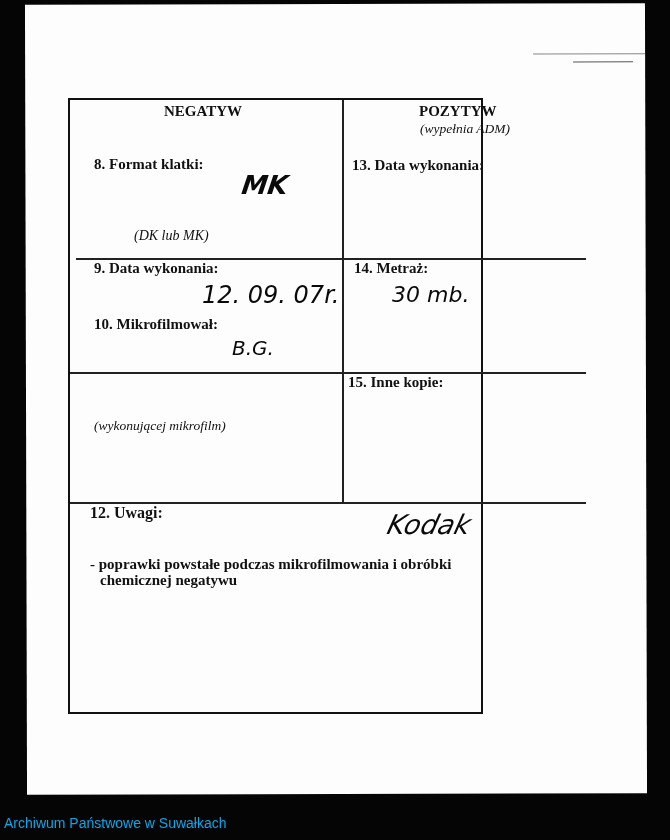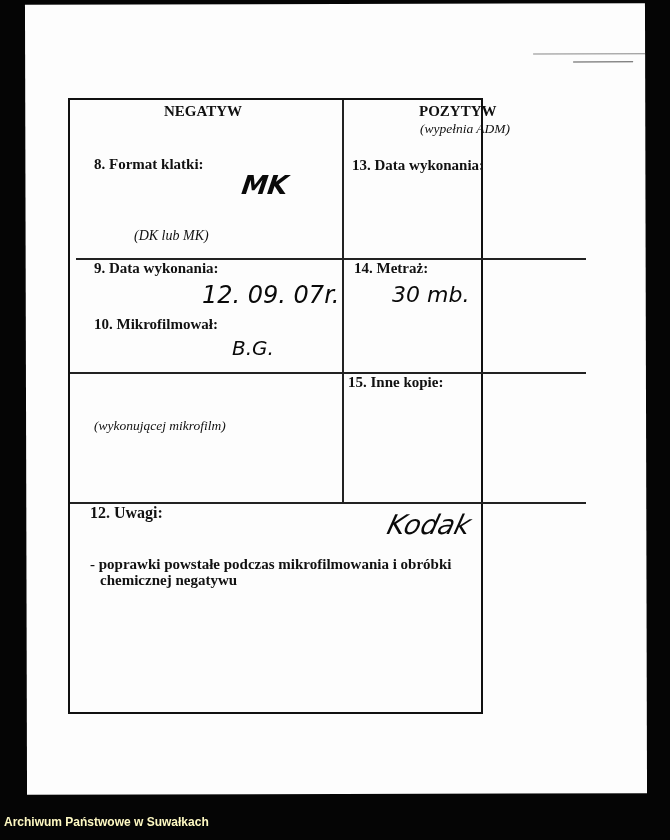--- a/index.html
+++ b/index.html
@@ -8,22 +8,22 @@
   .paper { position:absolute; left:26px; top:4px; width:620px; height:790px; background:#fdfdfd;
            transform:rotate(-0.15deg); }
   .scan-line { position:absolute; height:1px; background:#888; }
   .form { position:absolute; border:2px solid #111; box-sizing:border-box; }
   .hline { position:absolute; background:#222; height:1.5px; }
   .vline { position:absolute; background:#222; width:1.5px; }
   .t { position:absolute; white-space:nowrap; color:#111; }
   .b { font-weight:bold; font-size:15px; }
   .i { font-style:italic; font-size:13.5px; }
   .hand { position:absolute; white-space:nowrap; font-family:"DejaVu Sans", sans-serif; color:#0a0a0a; font-style:italic; }
-  .footer { position:absolute; left:4px; top:815px; color:#fef9c3; font-family:"Liberation Sans", sans-serif;
-            font-size:12px; font-weight:bold; }
+  .footer { position:absolute; left:4px; top:815px; color:#0ea5e9; font-family:"Liberation Sans", sans-serif;
+            font-size:14px; font-weight:normal; }
   .strike { text-decoration:line-through; font-style:italic; font-size:11px; letter-spacing:0.5px; }
 </style>
 </head>
 <body>
 
 <div class="paper">
   <div class="scan-line" style="left:508px; top:50px; width:112px;"></div>
   <div class="scan-line" style="left:548px; top:58px; width:60px; background:#555;"></div>
 </div>
 

